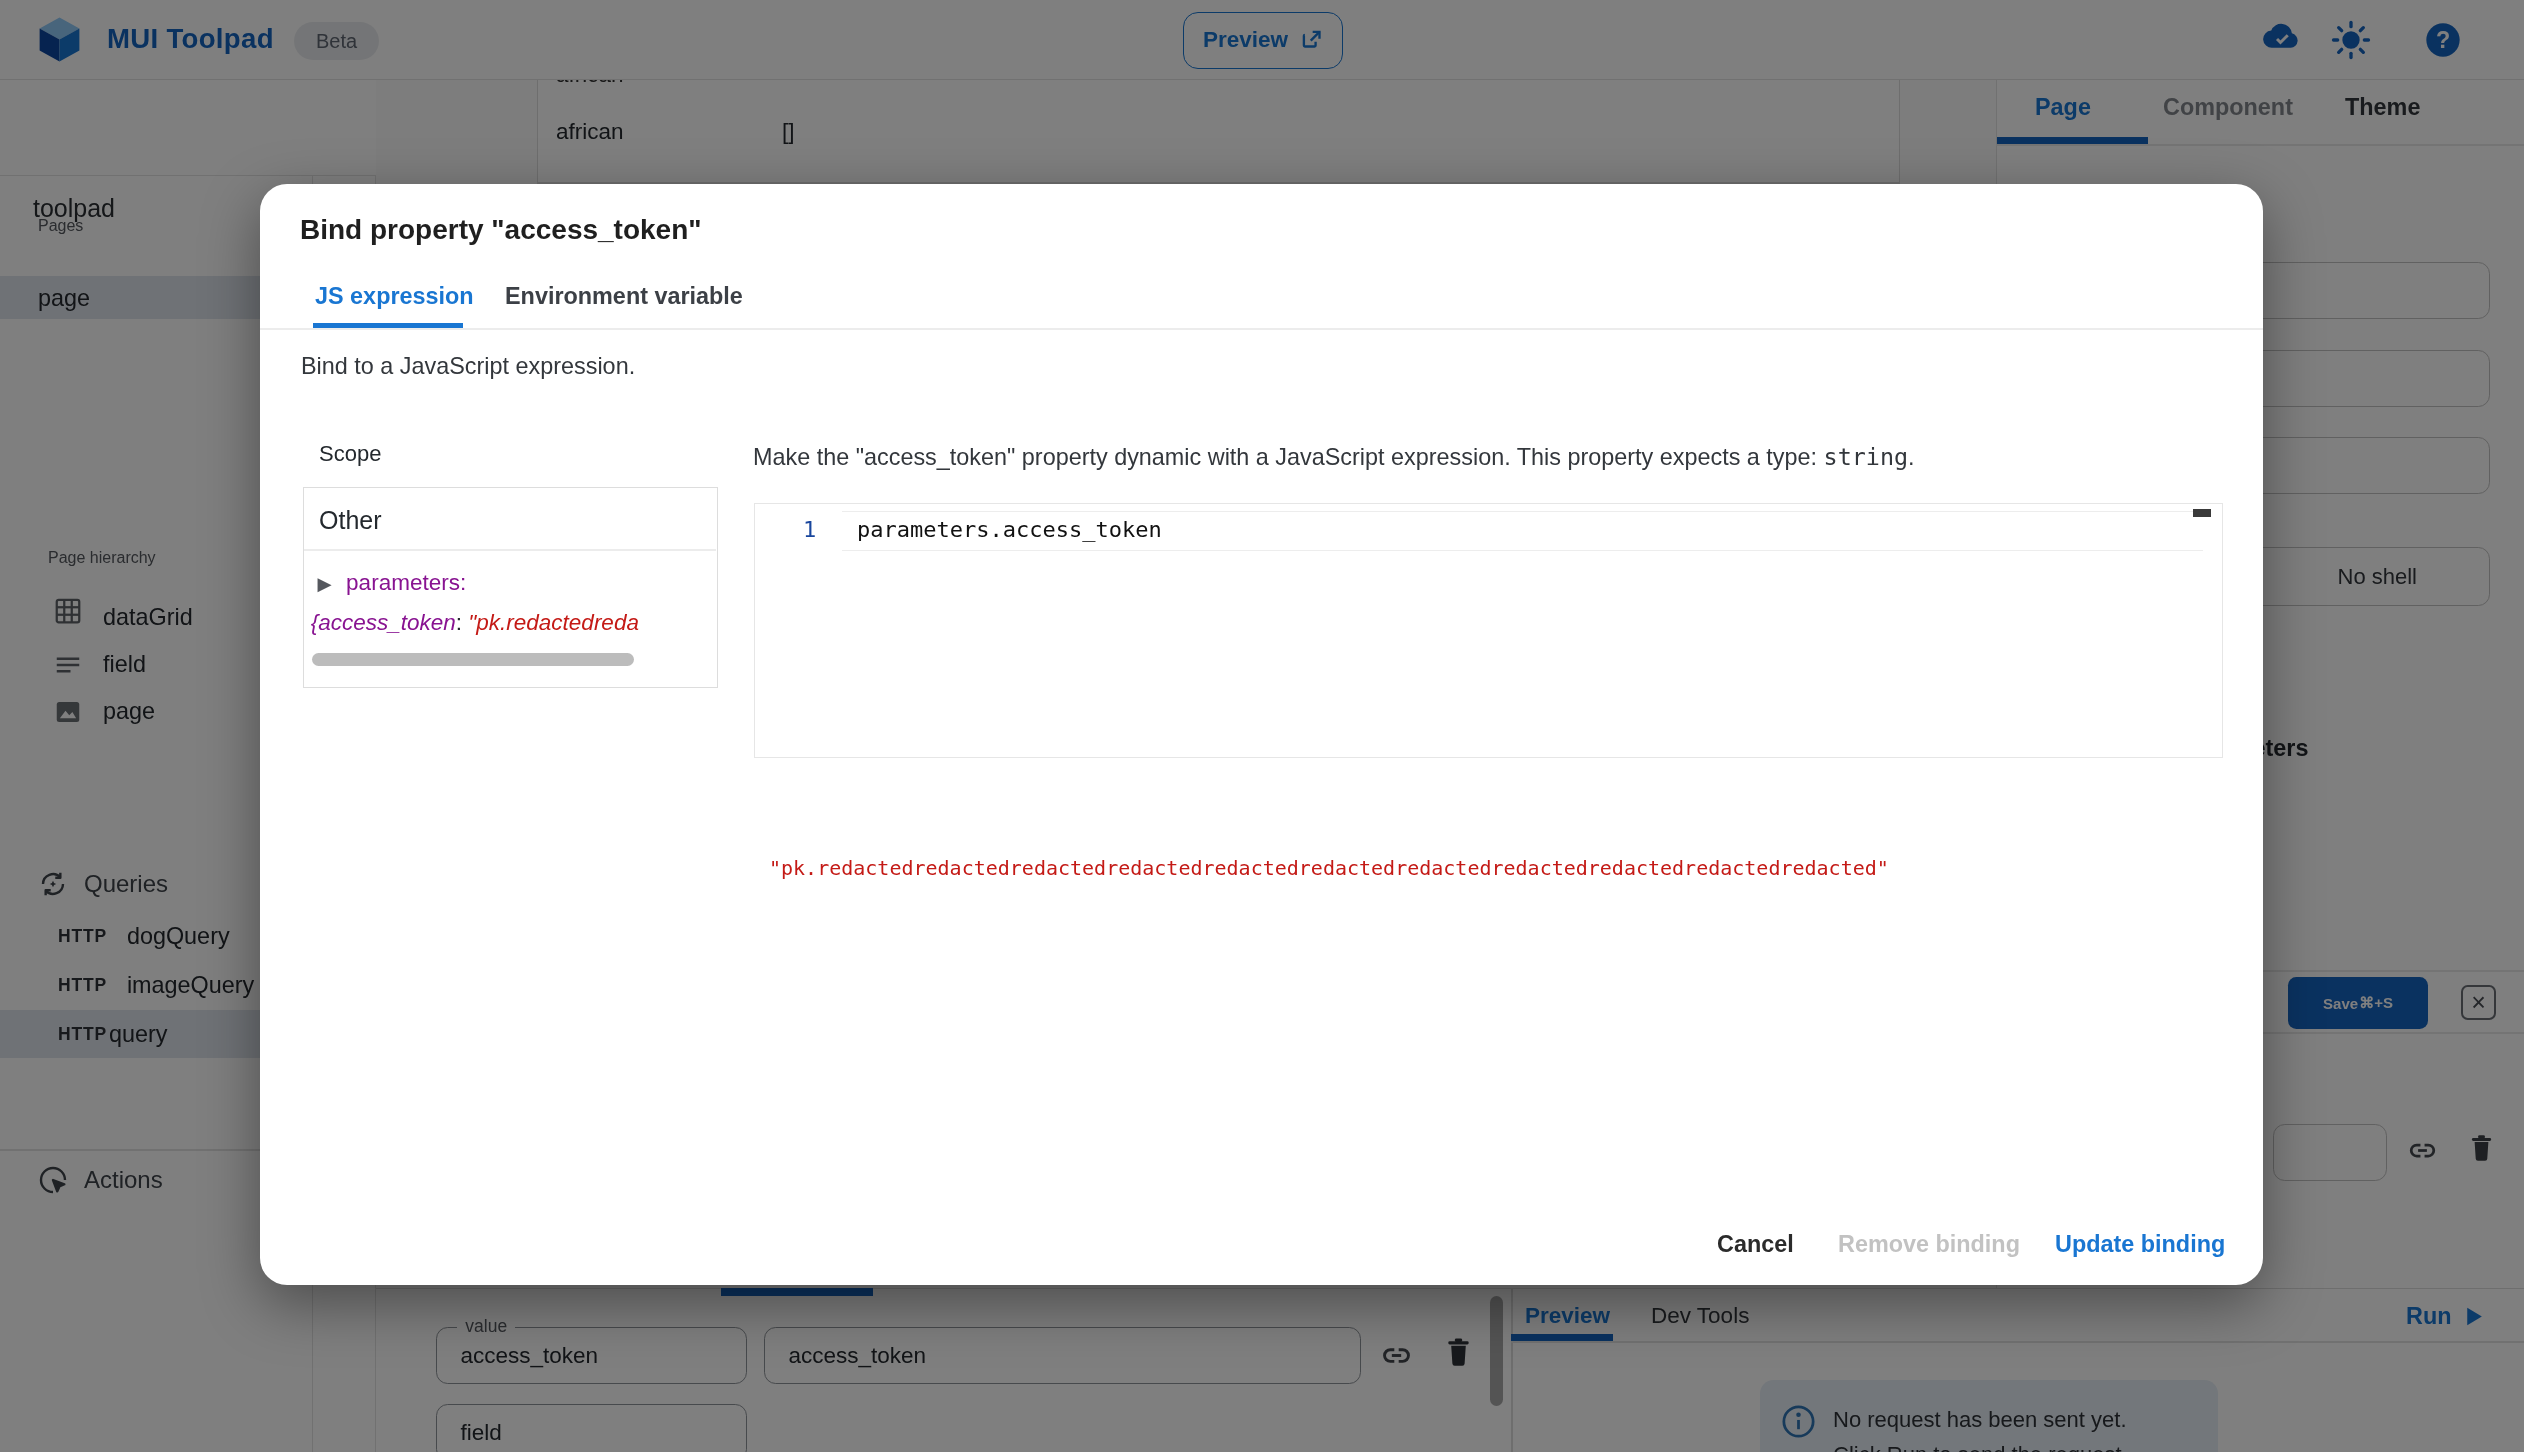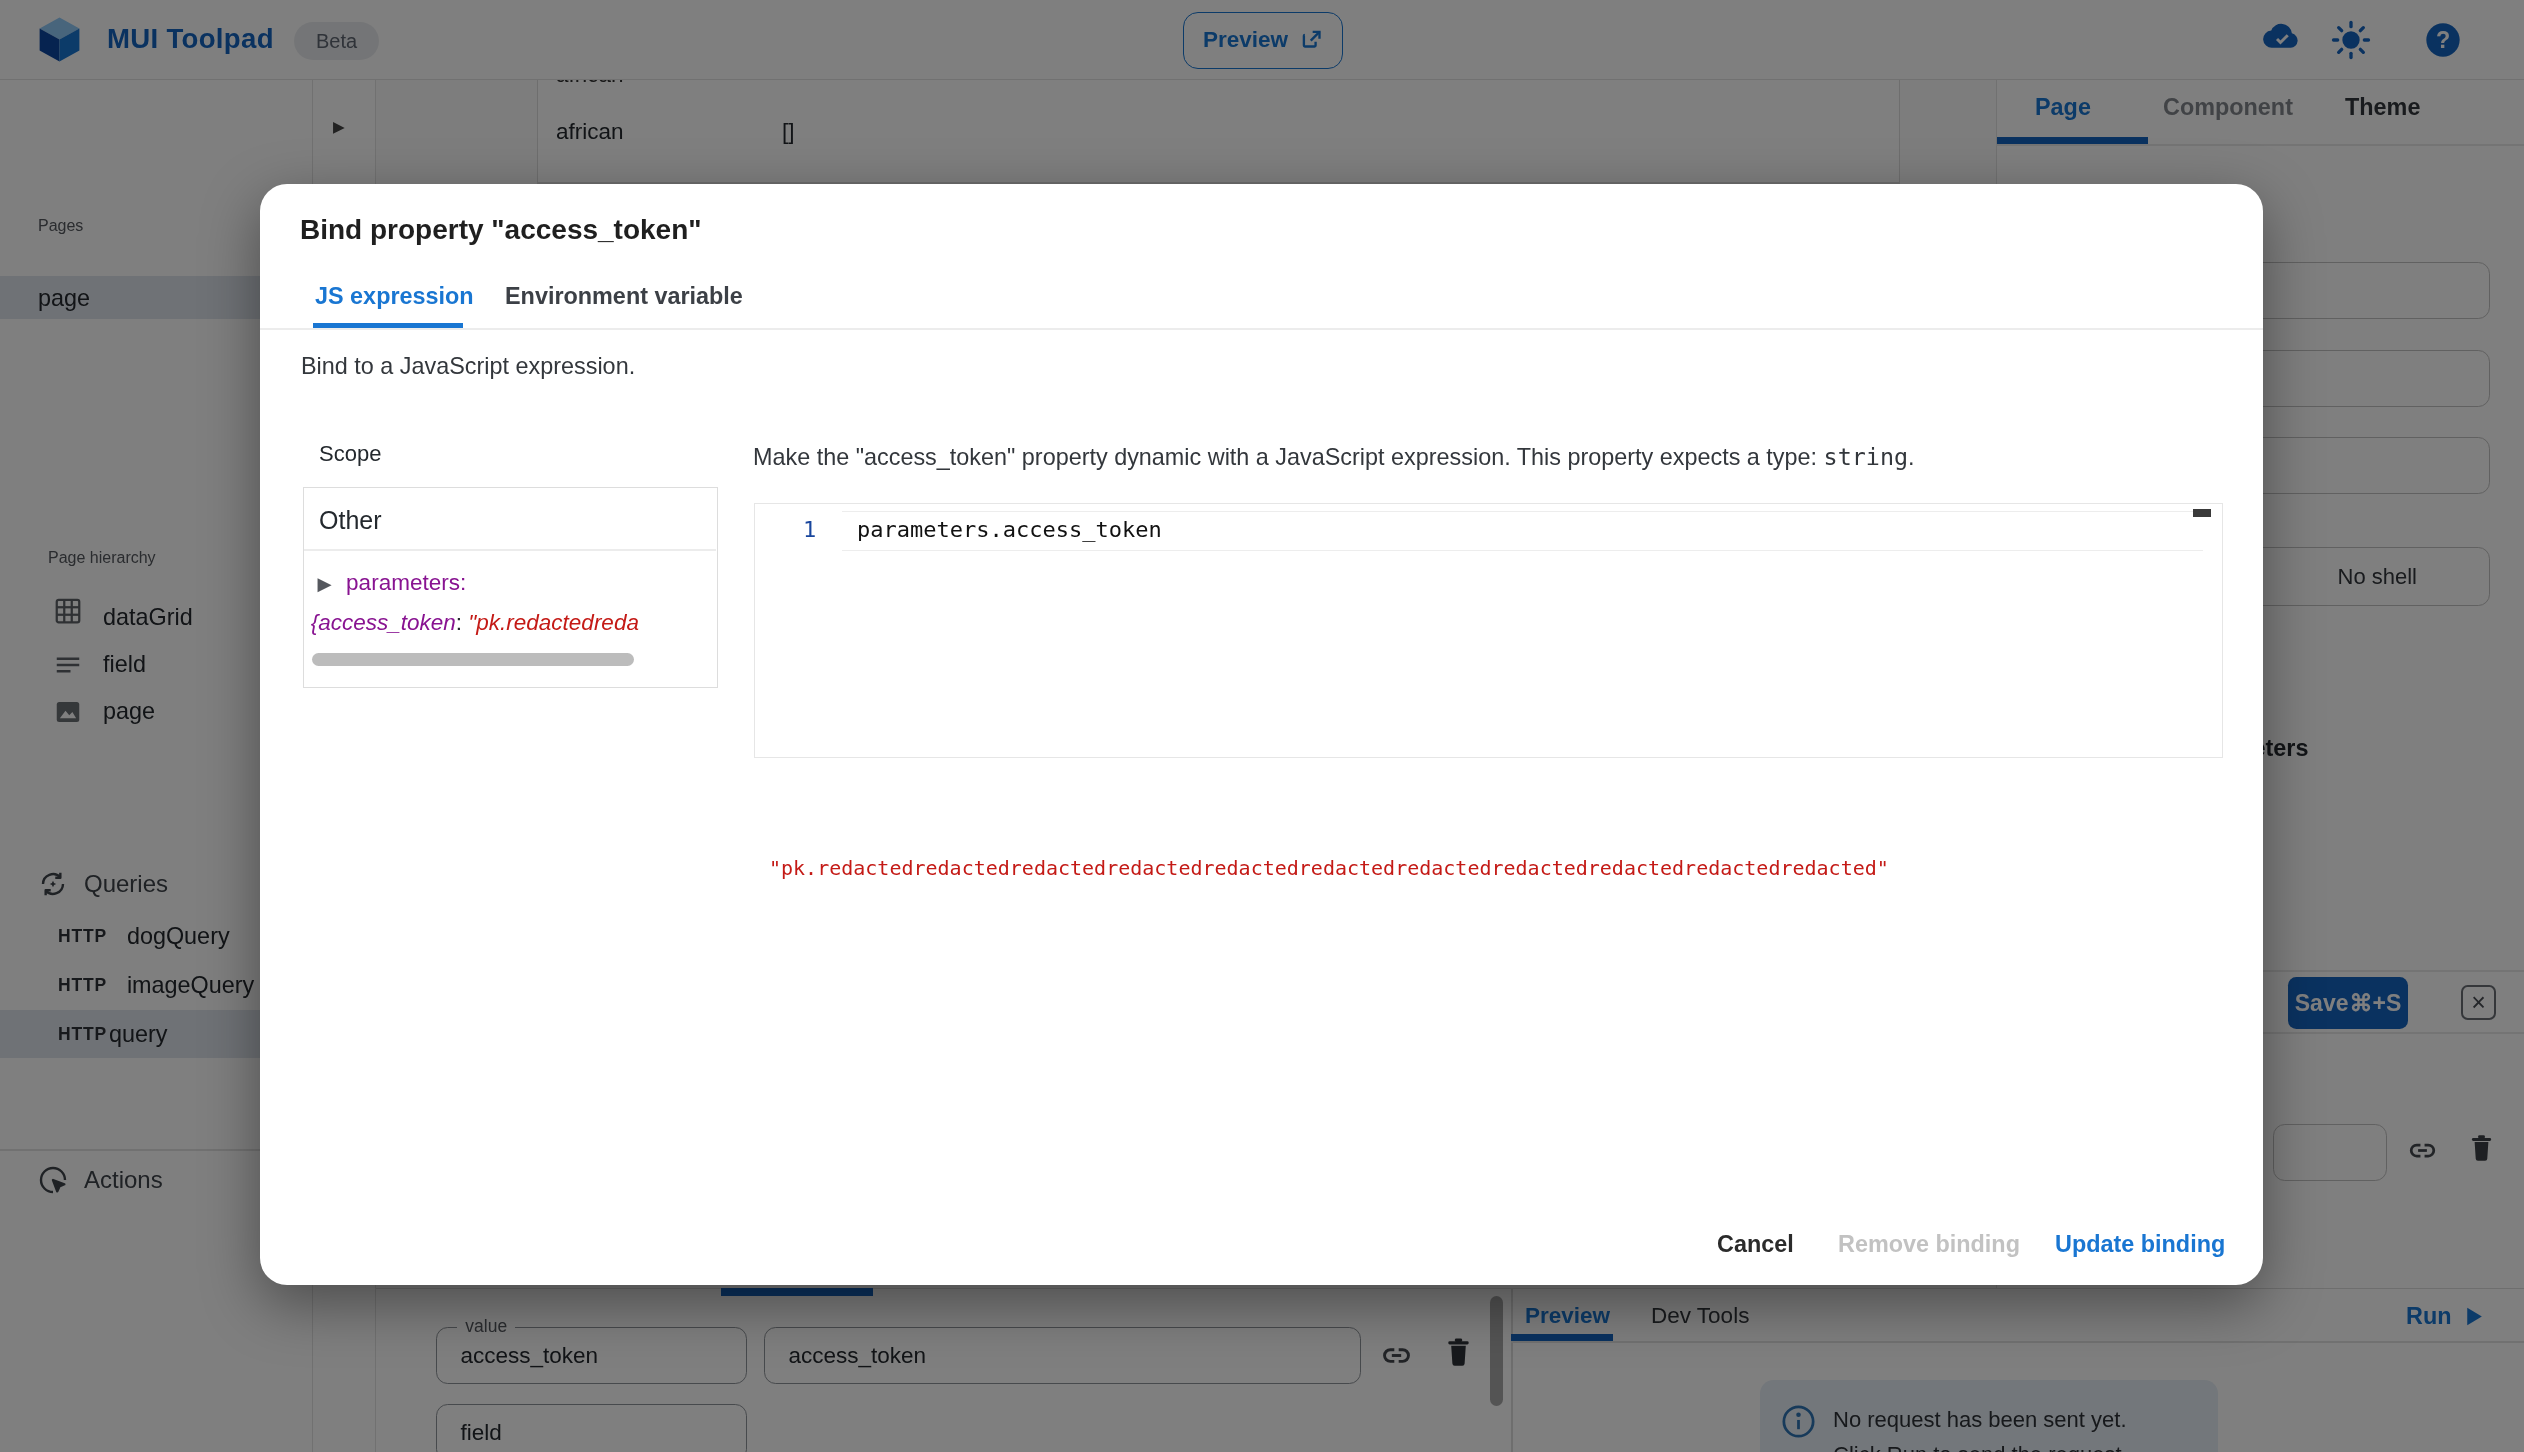--- a/index.html
+++ b/index.html
@@ -46,22 +46,22 @@
   .grid-cell-b { left:782px; top:119px; font-size:22.5px; color:#24292e; }
 
   
   .rpanel { left:1996px; top:80px; width:529px; height:1208px; background:#fff; border-left:1.7px solid #e3e3e3; }
   .rtabs-line { left:1996px; top:144px; width:529px; height:1.7px; background:#e8e8e8; }
   .rtab { top:94px; font-size:23.4px; font-weight:bold; }
   .rtab-underline { left:1997px; top:137px; width:151px; height:6.7px; background:#1565c0; }
   .rfield { left:2037px; width:453px; height:57px; border:1.7px solid #c2c2c2; border-radius:11.7px; background:#fff; }
   .noshell-box { left:2037px; top:547px; width:453px; height:59px; border:1.7px solid #c2c2c2; border-radius:11.7px; display:flex; align-items:center; justify-content:flex-end; padding-right:72px; font-size:22px; color:#33373c; }
   .params-label { left:2181px; top:735px; width:142px; font-size:23.4px; font-weight:bold; color:#24292e; }
-  .save-btn { left:2288px; top:977px; width:120px; height:52px; background:#1565c0; border-radius:8.3px; color:#fff;
-    font-size:23px; font-weight:bold; display:flex; align-items:center; justify-content:center; gap:1px; }
+  .save-btn { left:2288px; top:977px; width:140px; height:52px; background:#1565c0; border-radius:8.3px; color:#fff;
+    font-size:15px; font-weight:bold; display:flex; align-items:center; justify-content:center; gap:1px; }
   .close-box { left:2461px; top:985px; width:35px; height:35px; border:2.5px solid #6b6f75; border-radius:6.7px;
     display:flex; align-items:center; justify-content:center; font-size:25px; color:#4a4e54; }
   .rfield-sm { left:2273px; top:1124px; width:114px; height:57px; border:1.7px solid #c2c2c2; border-radius:11.7px; background:#fff; }
 
   
   .bpanel { left:376px; top:1288px; width:2149px; height:164px; background:#fff; border-top:1.7px solid #dcdcdc; }
   .btab-indicator { left:721px; top:1288px; width:152px; height:7.5px; background:#1565c0; }
   .ofield { border:1.7px solid #8f949a; border-radius:11.7px; background:transparent; }
   .ofield-label { position:absolute; left:20px; top:-11.7px; background:#fff; padding:0 8.3px; font-size:17.5px; color:#55585e; }
   .ofield-text { position:absolute; left:23.4px; top:50%; transform:translateY(-50%); font-size:22.5px; color:#24292e; }
@@ -155,20 +155,24 @@
       <svg width="40" height="40" viewBox="0 0 24 24">
         <circle cx="12" cy="12" r="10" fill="#1565c0"></circle>
         <text x="12" y="17" text-anchor="middle" font-size="14" font-weight="bold" fill="#fff" font-family="Liberation Sans, sans-serif">?</text>
       </svg>
     </div>
   </div>
 
   <div class="abs sidebar"></div>
   <div class="abs strip"></div>
   <div class="abs strip-caret">▸</div>
+  <div class="abs project-row">
+    <div class="abs project-name">toolpad</div>
+    <div class="abs kebab">⋮</div>
+  </div>
 
   <div class="abs sec-label" style="left:38px; top:217px;">Pages</div>
   <div class="abs row-sel" style="left:0; top:276px; width:313px; height:43px;">
     <span class="abs" style="left:38px; top:9.2px; font-size:23.4px; color:#24292e;">page</span>
   </div>
 
   <div class="abs sec-label" style="left:48px; top:549px;">Page hierarchy</div>
 
   <div class="abs side-item" style="left:53px; top:596px; height:43px;">
     <span style="margin-right:20px;">

